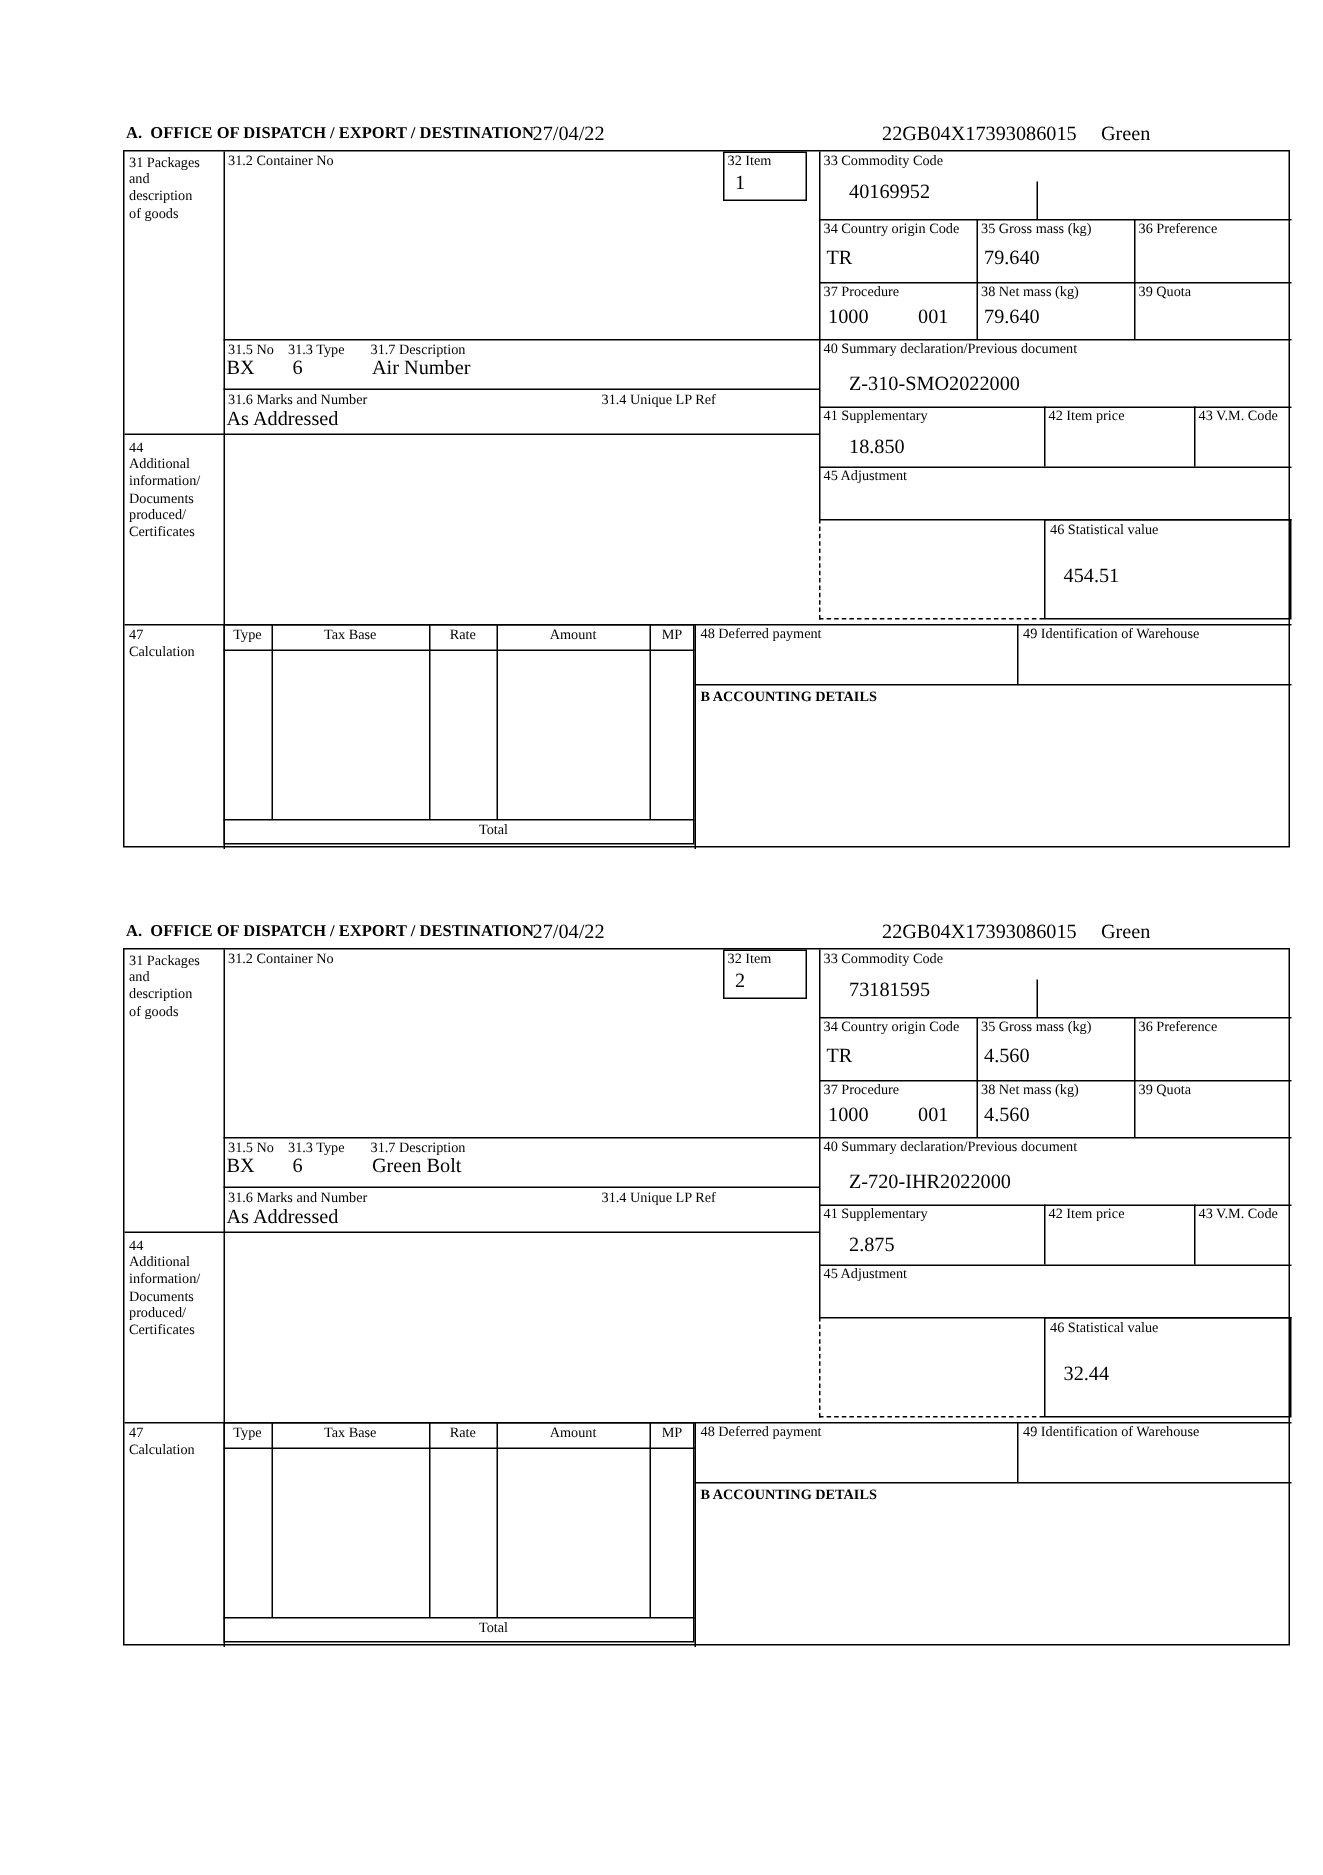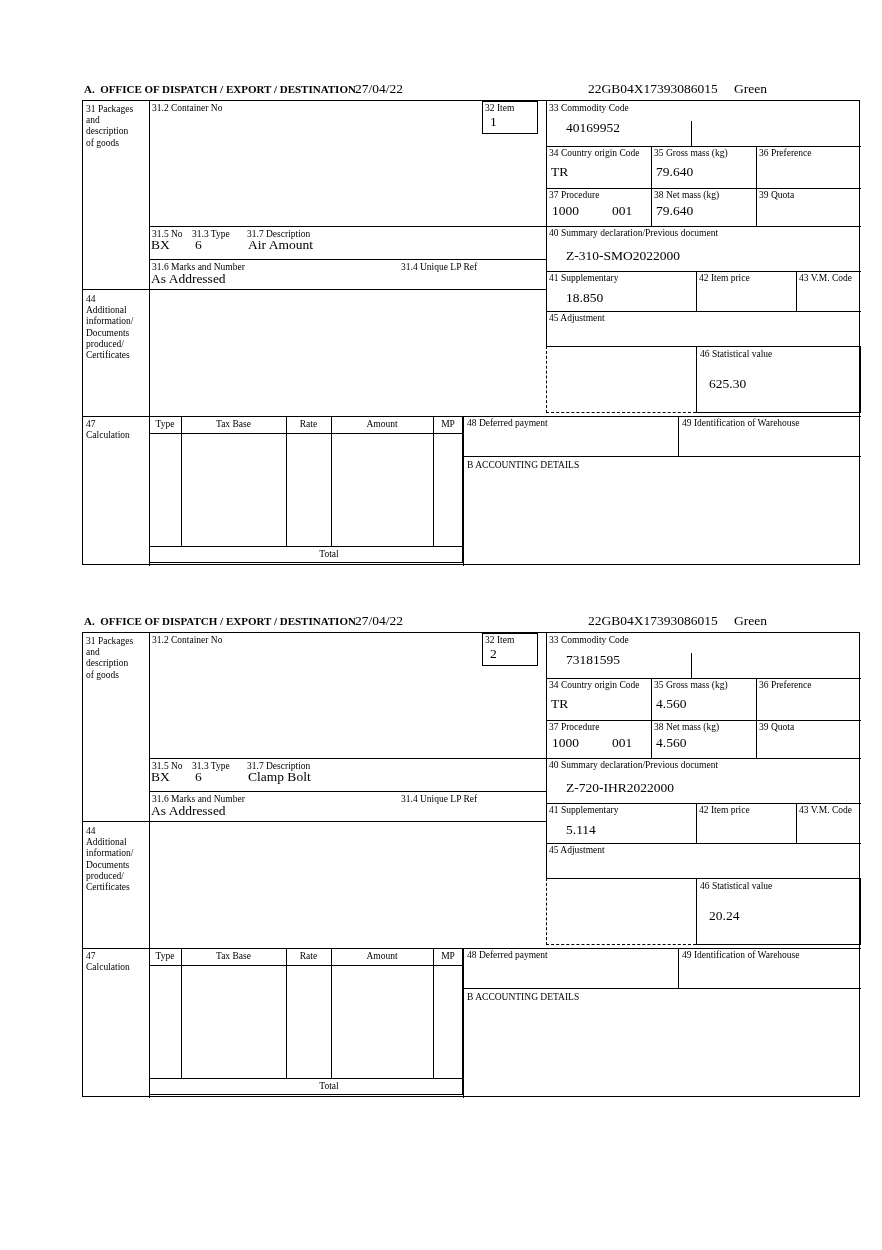--- a/index.html
+++ b/index.html
@@ -17,21 +17,21 @@
   .hdr-title { position:absolute; left:2px; top:3px; font-size:11px; font-weight:bold; white-space:pre; }
   .hdr-val   { position:absolute; top:1px; font-size:13.5px; white-space:pre; }
   .sec-box { position:absolute; top:20px; left:0; width:778px; height:465px; border:1px solid #000; }
   .lab { position:absolute; font-size:9.5px; line-height:1.18; white-space:pre-line; }
   .val { position:absolute; font-size:13.5px; line-height:1.05; white-space:pre; }
   .lh { position:absolute; height:1px; background:#000; }
   .lv { position:absolute; width:1px; background:#000; }
   .cell { position:absolute; border:1px solid #000; }
   .cell-dash { position:absolute; border-left:1px dashed #000; border-bottom:1px dashed #000; }
   .thead { position:absolute; font-size:9.5px; text-align:center; }
-  .bold { font-weight:normal; }
+  .bold { font-weight:bold; }
 </style>
 </head>
 <body>
 
 <div class="page">
   <div id="sections">
 <div class="section">
   <div class="sec-header">
     <span class="hdr-title">A.  OFFICE OF DISPATCH / EXPORT / DESTINATION</span>
     <span class="hdr-val" style="left:273px">27/04/22</span>
@@ -76,21 +76,21 @@
     <div class="cell" style="left:399px;top:0;width:56px;height:33px">
       <div class="lab" style="left:2px;top:1px">32 Item</div>
       <div class="val" style="left:7px;top:13px">1</div>
     </div>
 
     <div class="lab" style="left:69px;top:128px">31.5 No</div>
     <div class="lab" style="left:109px;top:128px">31.3 Type</div>
     <div class="lab" style="left:164px;top:128px">31.7 Description</div>
     <div class="val" style="left:68px;top:137px">BX</div>
     <div class="val" style="left:112px;top:137px">6</div>
-    <div class="val" style="left:165px;top:137px">Air Amount</div>
+    <div class="val" style="left:165px;top:137px">Air Number</div>
 
     <div class="lab" style="left:69px;top:161px">31.6 Marks and Number</div>
     <div class="lab" style="left:318px;top:161px">31.4 Unique LP Ref</div>
     <div class="val" style="left:68px;top:171px">As Addressed</div>
 
     <div class="lab" style="left:466px;top:2px">33 Commodity Code</div>
     <div class="val" style="left:483px;top:20px">40169952</div>
 
     <div class="lab" style="left:466px;top:47px">34 Country origin Code</div>
     <div class="val" style="left:468px;top:64px">TR</div>
@@ -111,21 +111,21 @@
     <div class="lab" style="left:466px;top:172px">41 Supplementary</div>
     <div class="val" style="left:483px;top:190px">18.850</div>
     <div class="lab" style="left:616px;top:172px">42 Item price</div>
     <div class="lab" style="left:716px;top:172px">43 V.M. Code</div>
 
     <div class="lab" style="left:466px;top:212px">45 Adjustment</div>
 
     <div class="cell-dash" style="left:463px;top:245px;width:150px;height:67px"></div>
     <div class="cell" style="left:613px;top:245px;width:165px;height:67px">
       <div class="lab" style="left:3px;top:2px">46 Statistical value</div>
-      <div class="val" style="left:12px;top:30px">625.30</div>
+      <div class="val" style="left:12px;top:30px">454.51</div>
     </div>
 
     <div class="cell" style="left:66px;top:315px;width:314px;height:147px"></div>
     <div class="lv" style="left:98px;top:315px;height:130px"></div>
     <div class="lv" style="left:203px;top:315px;height:130px"></div>
     <div class="lv" style="left:248px;top:315px;height:130px"></div>
     <div class="lv" style="left:350px;top:315px;height:130px"></div>
     <div class="lh" style="left:66px;top:332px;width:314px"></div>
     <div class="lh" style="left:66px;top:445px;width:314px"></div>
     <div class="thead" style="left:66px;top:318px;width:32px">Type</div>
@@ -190,21 +190,21 @@
     <div class="cell" style="left:399px;top:0;width:56px;height:33px">
       <div class="lab" style="left:2px;top:1px">32 Item</div>
       <div class="val" style="left:7px;top:13px">2</div>
     </div>
 
     <div class="lab" style="left:69px;top:128px">31.5 No</div>
     <div class="lab" style="left:109px;top:128px">31.3 Type</div>
     <div class="lab" style="left:164px;top:128px">31.7 Description</div>
     <div class="val" style="left:68px;top:137px">BX</div>
     <div class="val" style="left:112px;top:137px">6</div>
-    <div class="val" style="left:165px;top:137px">Clamp Bolt</div>
+    <div class="val" style="left:165px;top:137px">Green Bolt</div>
 
     <div class="lab" style="left:69px;top:161px">31.6 Marks and Number</div>
     <div class="lab" style="left:318px;top:161px">31.4 Unique LP Ref</div>
     <div class="val" style="left:68px;top:171px">As Addressed</div>
 
     <div class="lab" style="left:466px;top:2px">33 Commodity Code</div>
     <div class="val" style="left:483px;top:20px">73181595</div>
 
     <div class="lab" style="left:466px;top:47px">34 Country origin Code</div>
     <div class="val" style="left:468px;top:64px">TR</div>
@@ -216,30 +216,30 @@
     <div class="val" style="left:469px;top:103px">1000</div>
     <div class="val" style="left:529px;top:103px">001</div>
     <div class="lab" style="left:571px;top:89px">38 Net mass (kg)</div>
     <div class="val" style="left:573px;top:103px">4.560</div>
     <div class="lab" style="left:676px;top:89px">39 Quota</div>
 
     <div class="lab" style="left:466px;top:127px">40 Summary declaration/Previous document</div>
     <div class="val" style="left:483px;top:148px">Z-720-IHR2022000</div>
 
     <div class="lab" style="left:466px;top:172px">41 Supplementary</div>
-    <div class="val" style="left:483px;top:190px">5.114</div>
+    <div class="val" style="left:483px;top:190px">2.875</div>
     <div class="lab" style="left:616px;top:172px">42 Item price</div>
     <div class="lab" style="left:716px;top:172px">43 V.M. Code</div>
 
     <div class="lab" style="left:466px;top:212px">45 Adjustment</div>
 
     <div class="cell-dash" style="left:463px;top:245px;width:150px;height:67px"></div>
     <div class="cell" style="left:613px;top:245px;width:165px;height:67px">
       <div class="lab" style="left:3px;top:2px">46 Statistical value</div>
-      <div class="val" style="left:12px;top:30px">20.24</div>
+      <div class="val" style="left:12px;top:30px">32.44</div>
     </div>
 
     <div class="cell" style="left:66px;top:315px;width:314px;height:147px"></div>
     <div class="lv" style="left:98px;top:315px;height:130px"></div>
     <div class="lv" style="left:203px;top:315px;height:130px"></div>
     <div class="lv" style="left:248px;top:315px;height:130px"></div>
     <div class="lv" style="left:350px;top:315px;height:130px"></div>
     <div class="lh" style="left:66px;top:332px;width:314px"></div>
     <div class="lh" style="left:66px;top:445px;width:314px"></div>
     <div class="thead" style="left:66px;top:318px;width:32px">Type</div>

